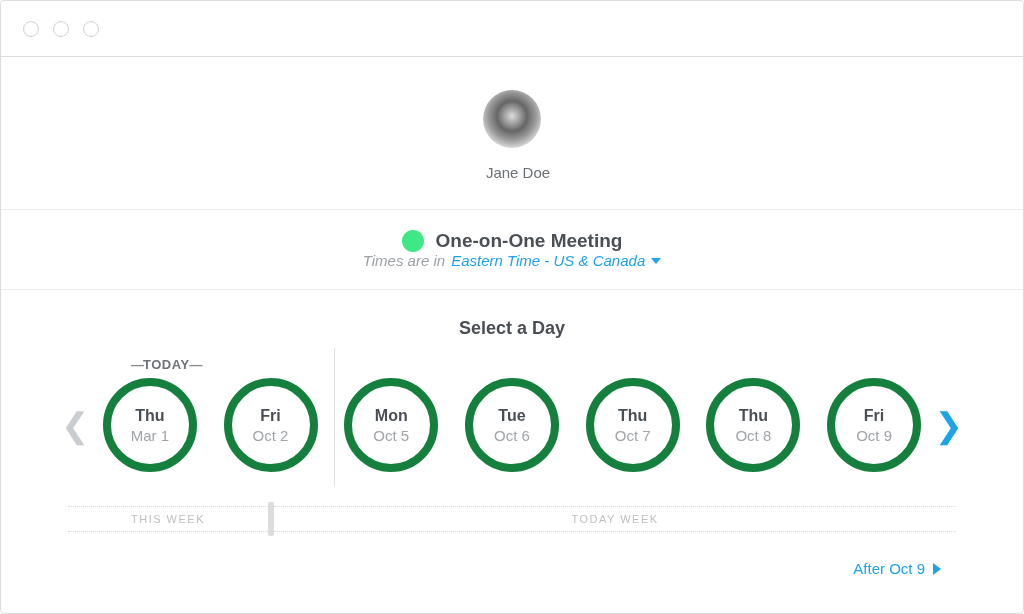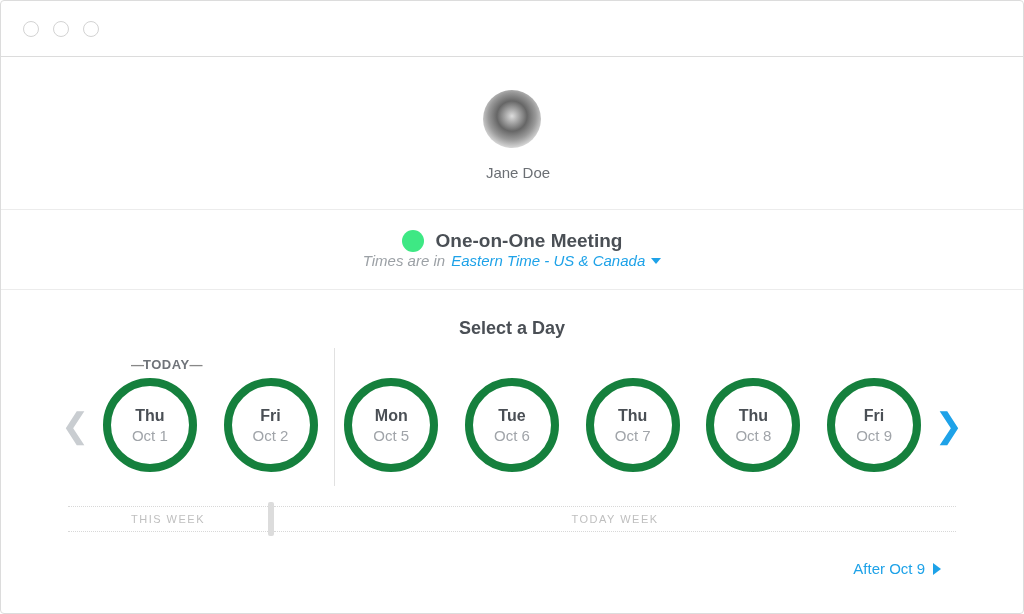--- a/index.html
+++ b/index.html
@@ -146,21 +146,21 @@
     <div class="section-title">Select a Day</div>
 
     <div class="today-label"><span class="dash">—</span><span>TODAY</span><span class="dash">—</span></div>
 
     <div class="days-row">
       <div class="nav-arrow">❮</div>
       <div class="days-inner">
         <div class="vdiv"></div>
         <div class="day">
           <div class="wd">Thu</div>
-          <div class="dt">Oct 1</div>
+          <div class="dt">Mar 1</div>
         </div>
         <div class="day">
           <div class="wd">Fri</div>
           <div class="dt">Oct 2</div>
         </div>
         <div class="day">
           <div class="wd">Mon</div>
           <div class="dt">Oct 5</div>
         </div>
         <div class="day">

